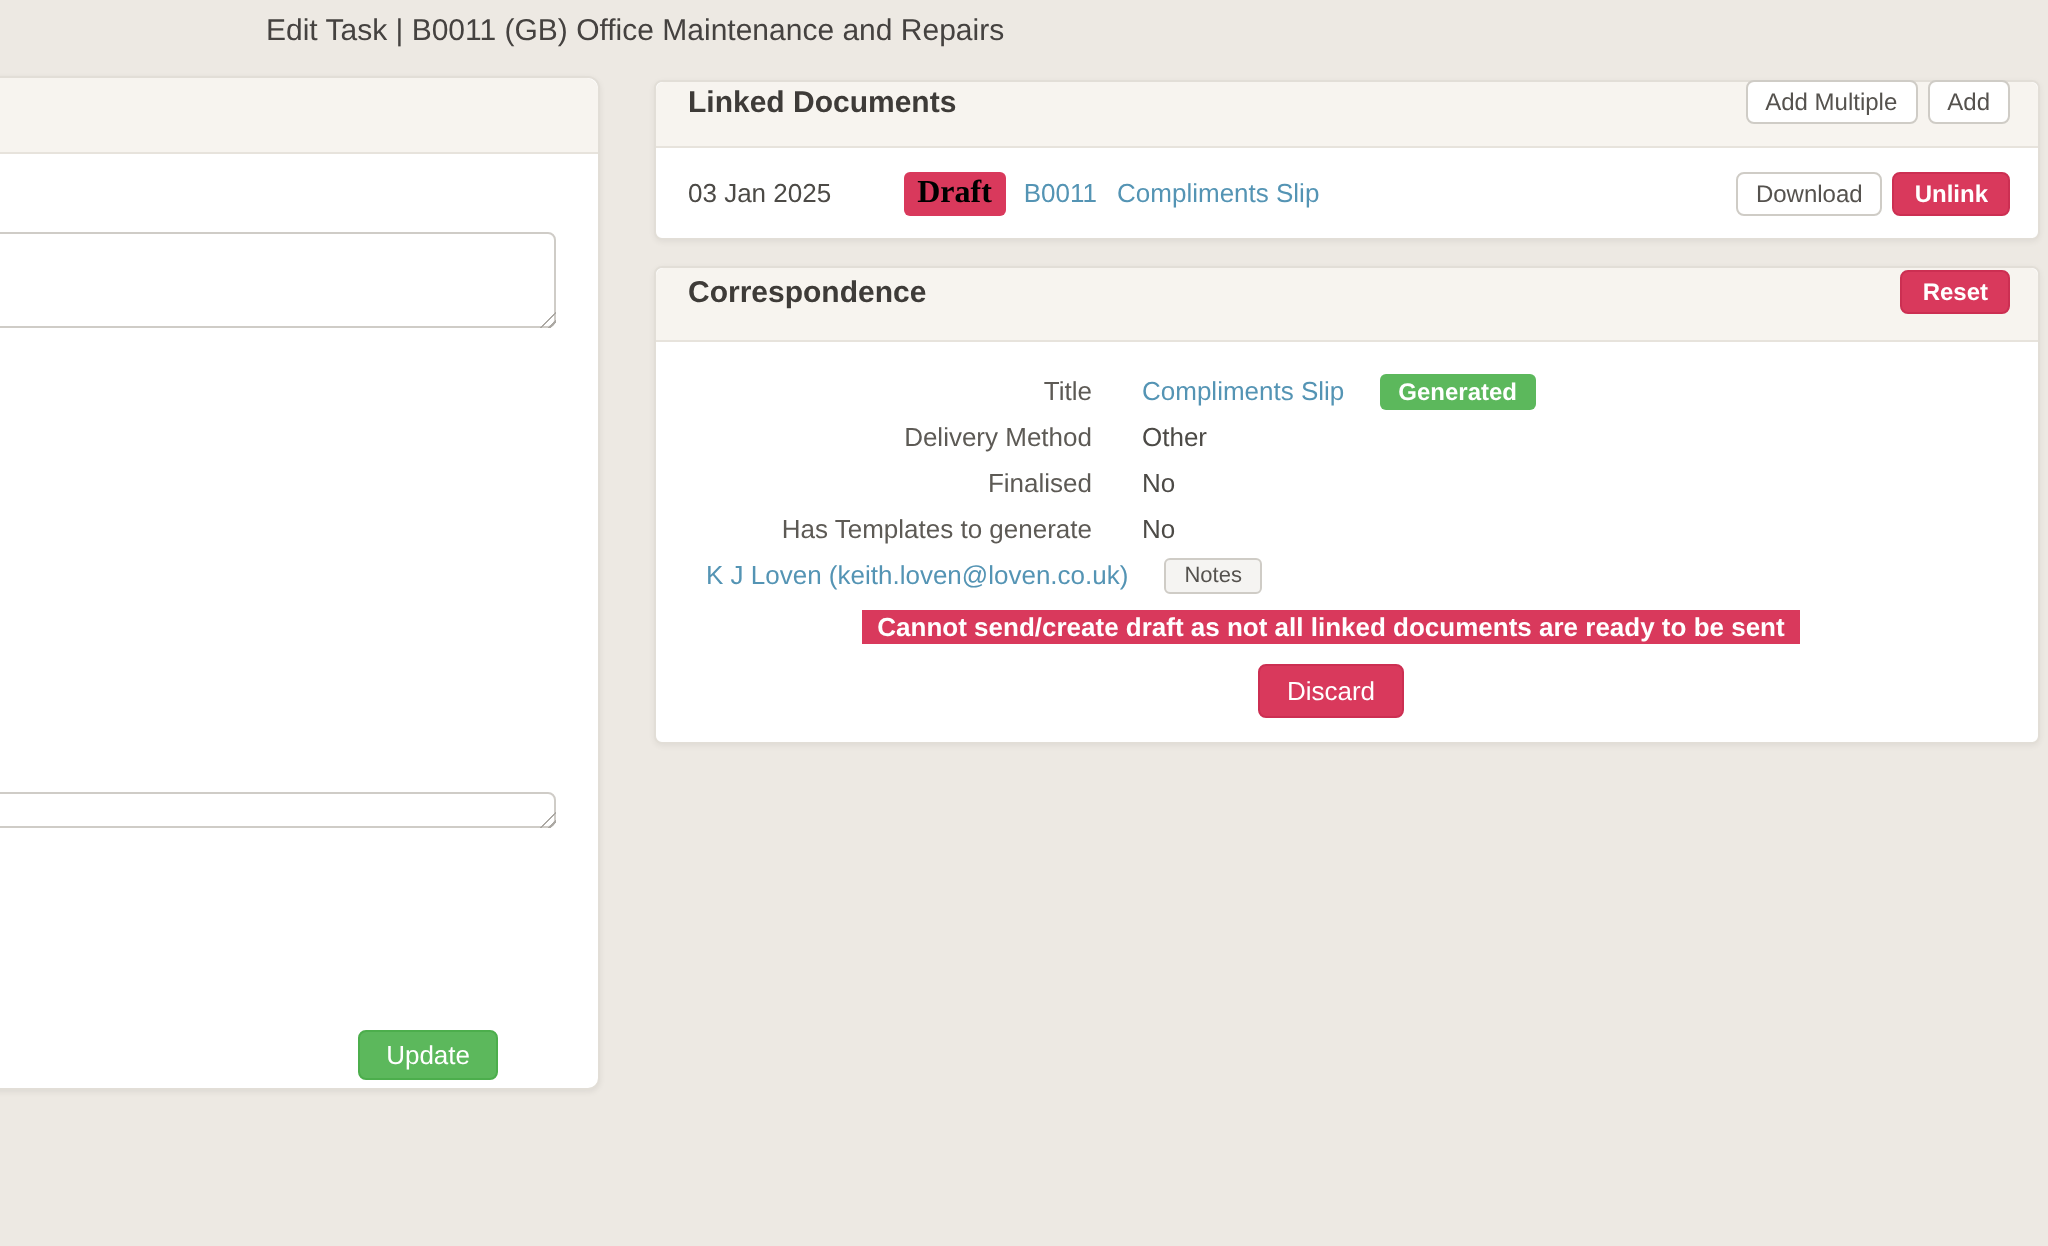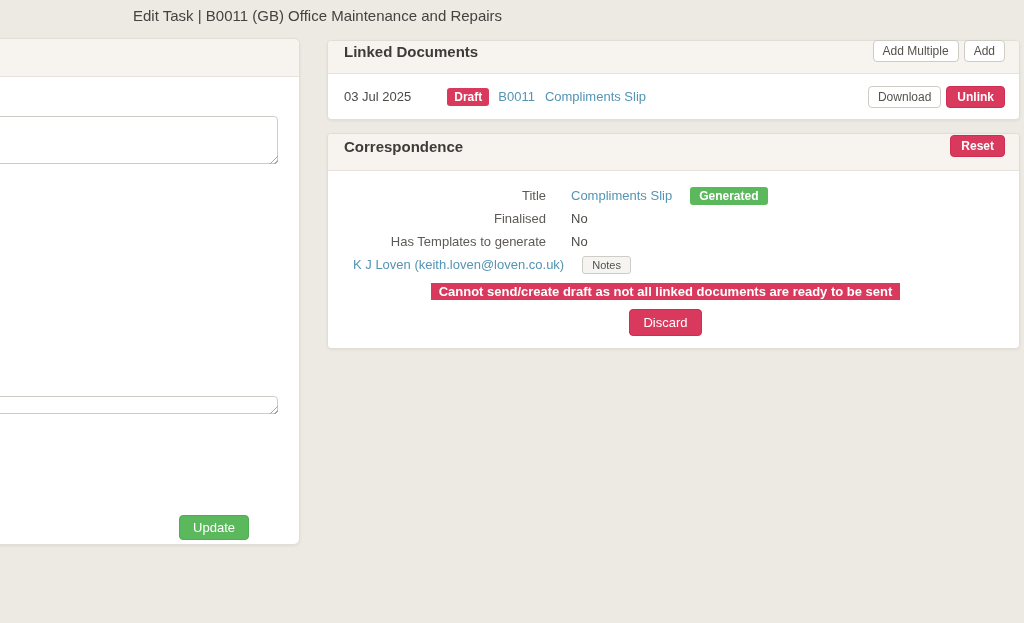--- a/index.html
+++ b/index.html
@@ -124,26 +124,27 @@
   .doc-row {
     height: 45px;
     display: flex;
     align-items: center;
     padding: 0 14px 0 16px;
     border-radius: 0 0 4px 4px;
   }
   .doc-date { font-size: 13px; color: #4C4A46; margin-right: 36px; }
   .badge-red {
     background: #D9395C;
-    color: #ffffff;
-    font-size: 12px;
+    color: #000000;
+    font-size: 16px;
     font-weight: 700;
     border-radius: 3px;
     padding: 2px 7px;
     margin-right: 9px;
+    font-family: Liberation Serif, serif;
   }
   .link {
     color: #5494B4;
     font-size: 13px;
     text-decoration: none;
     cursor: pointer;
   }
   .doc-code { margin-right: 10px; }
   .doc-row .spacer { flex: 1; }
 
@@ -228,21 +229,21 @@
 
   <div class="panel">
     <div class="panel-header lnk-header">
       <div class="panel-title">Linked Documents</div>
       <div class="hdr-btns">
         <button class="btn-outline">Add Multiple</button>
         <button class="btn-outline">Add</button>
       </div>
     </div>
     <div class="doc-row">
-      <span class="doc-date">03 Jul 2025</span>
+      <span class="doc-date">03 Jan 2025</span>
       <span class="badge-red">Draft</span>
       <a class="link doc-code">B0011</a>
       <a class="link">Compliments Slip</a>
       <span class="spacer"></span>
       <div class="hdr-btns">
         <button class="btn-outline">Download</button>
         <button class="btn-red">Unlink</button>
       </div>
     </div>
   </div>
@@ -255,20 +256,24 @@
     <div class="corr-body">
 
       <div class="c-row">
         <div class="c-label">Title</div>
         <div class="c-value">
           <a class="link">Compliments Slip</a>
           <span class="badge-green">Generated</span>
         </div>
       </div>
 
+      <div class="c-row">
+        <div class="c-label">Delivery Method</div>
+        <div class="c-value">Other</div>
+      </div>
 
       <div class="c-row">
         <div class="c-label">Finalised</div>
         <div class="c-value">No</div>
       </div>
 
       <div class="c-row">
         <div class="c-label">Has Templates to generate</div>
         <div class="c-value">No</div>
       </div>

